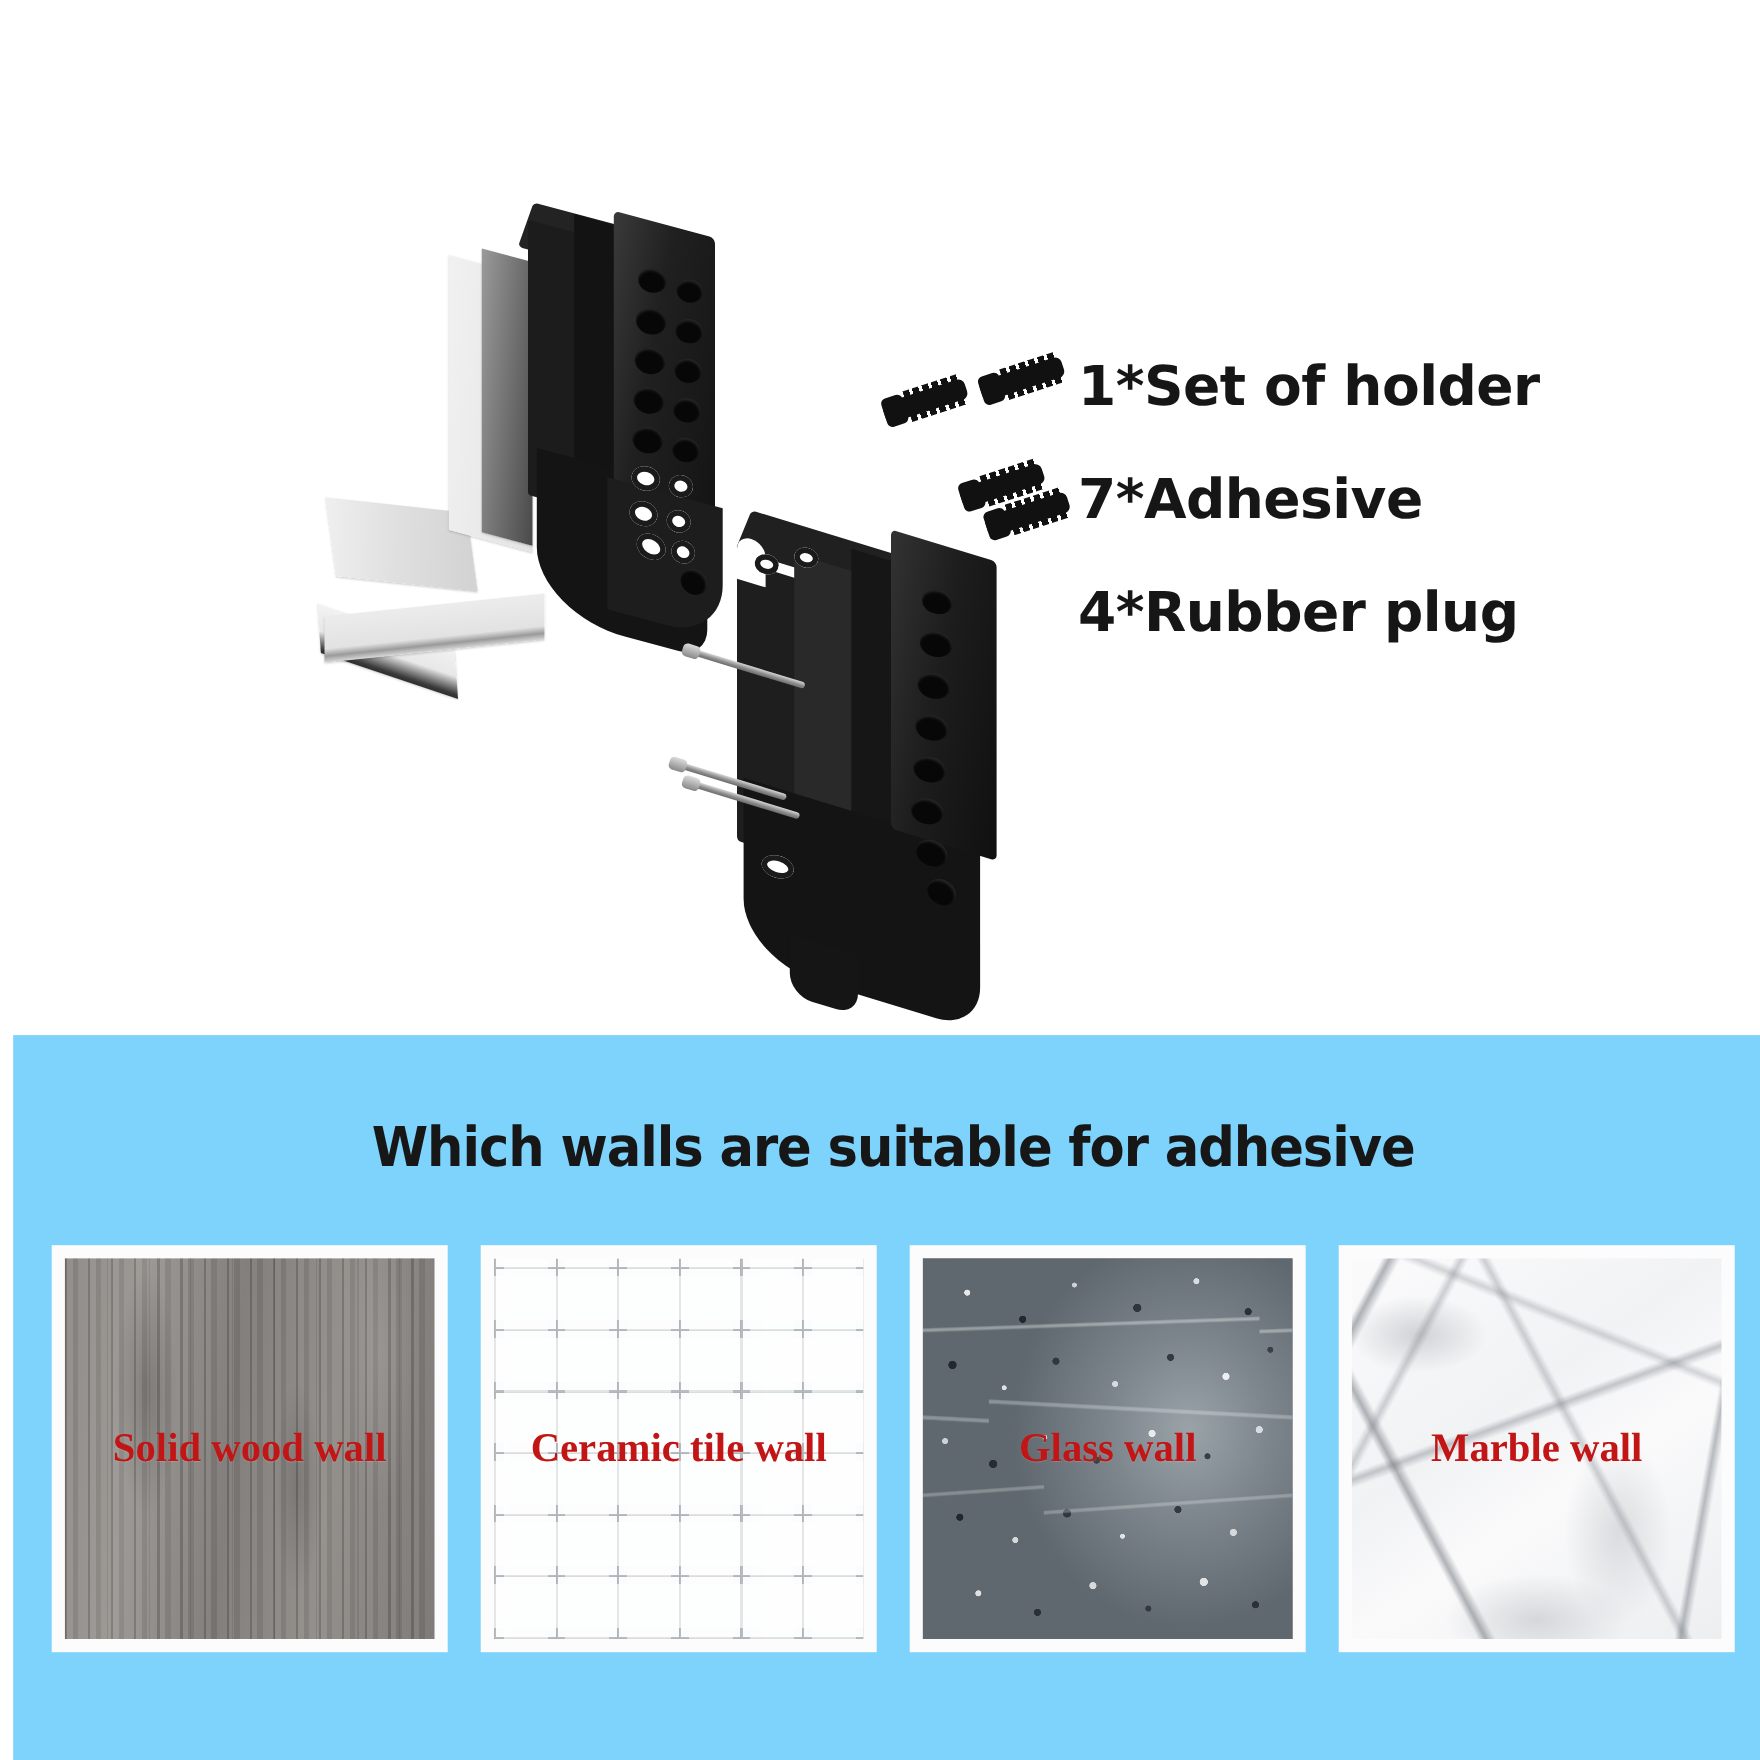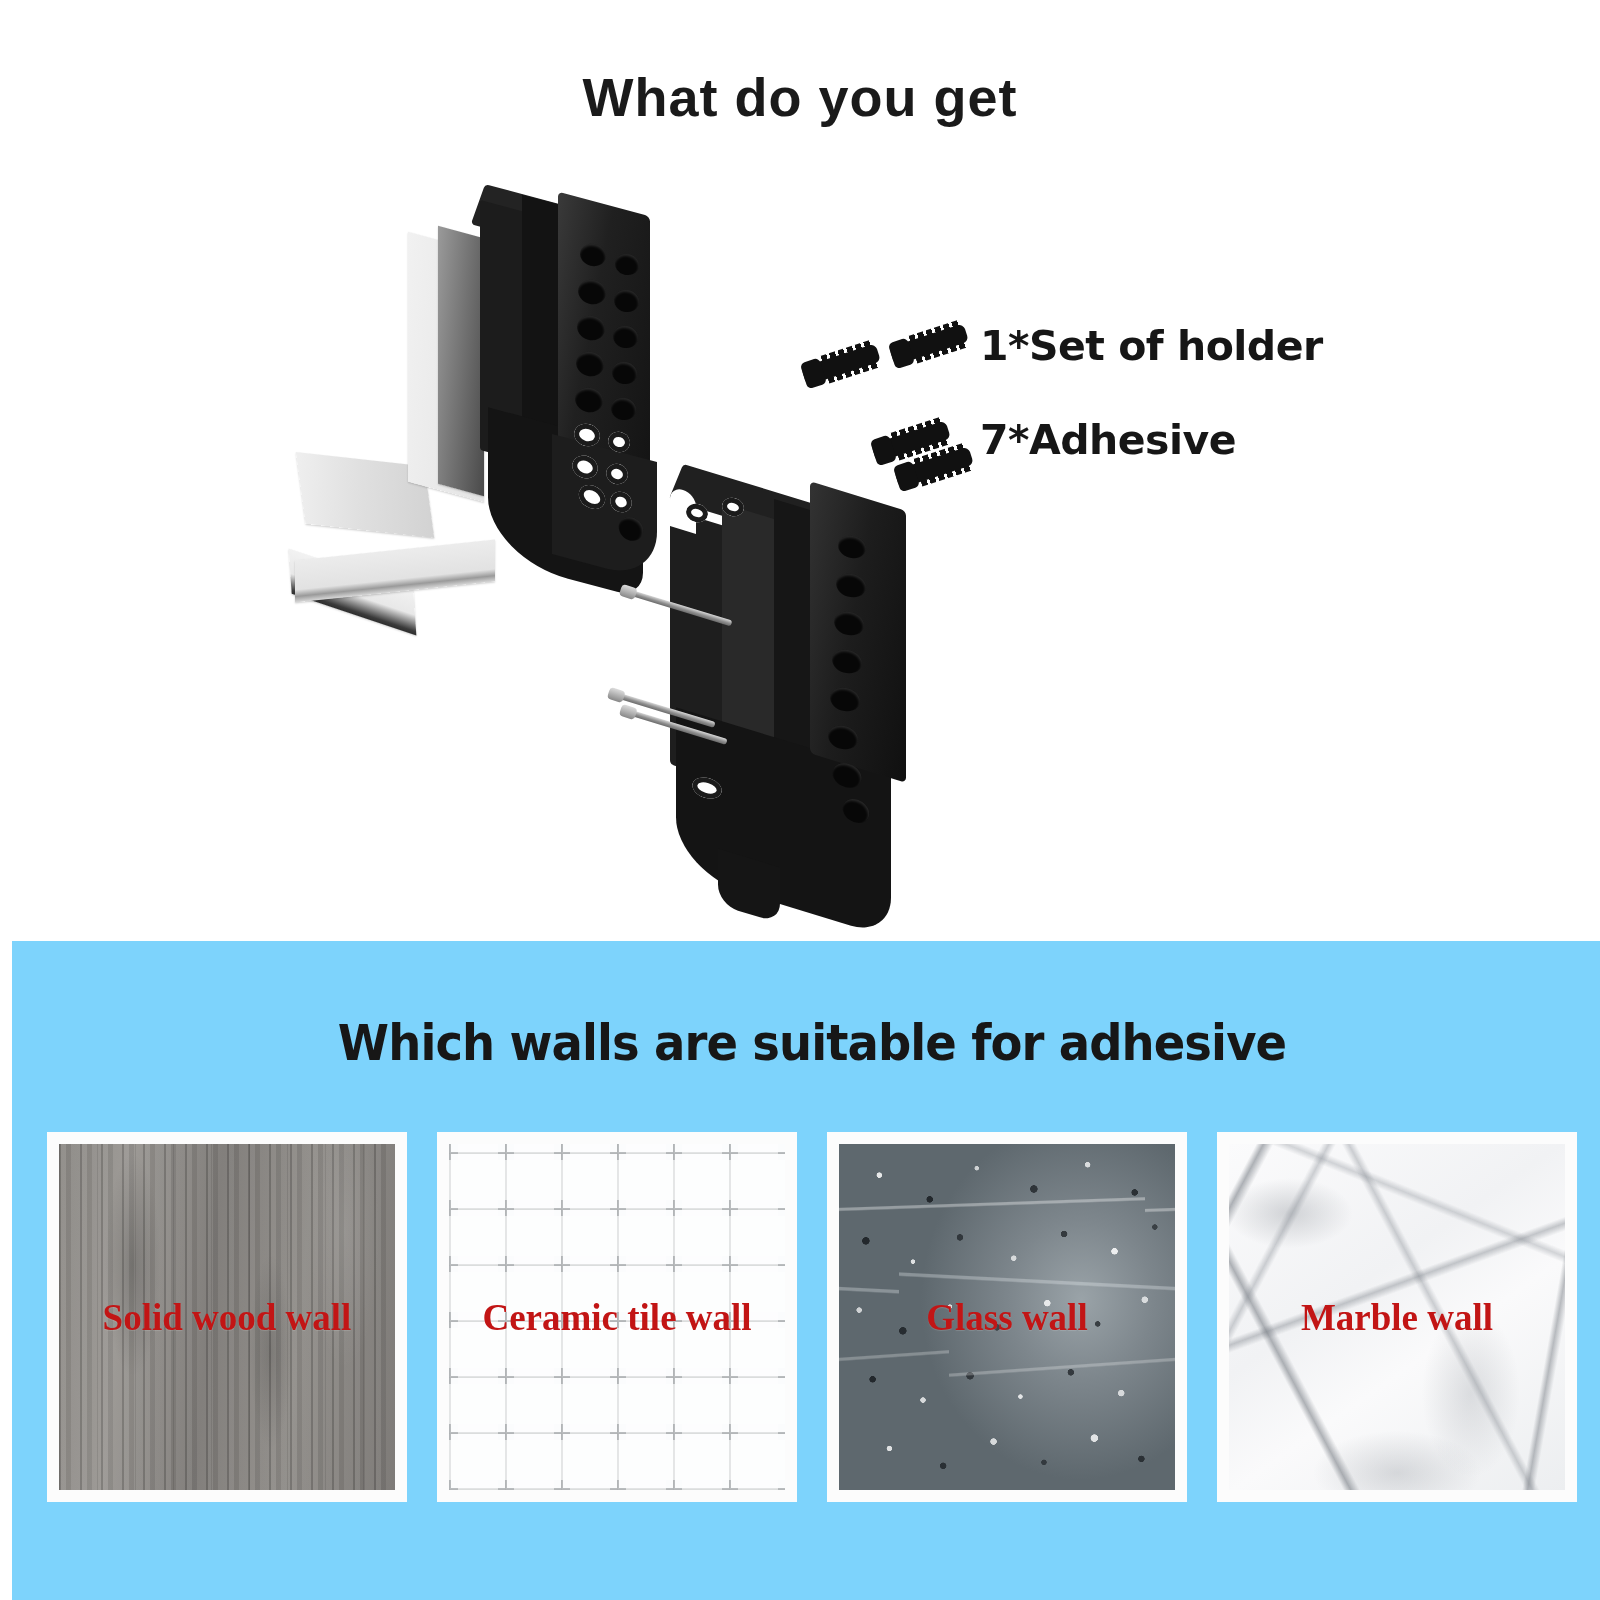--- a/index.html
+++ b/index.html
@@ -27,21 +27,21 @@
     color:#1a1a1a;
   }
 
   
   #parts-list{
     position:absolute;left:980px;top:326px;width:560px;
   }
   .part-line{
     font-family:"DejaVu Sans", sans-serif;
     font-weight:bold;
-    font-size:41px;
+    font-size:50px;
     color:#161616;
     line-height:1;
     margin-bottom:53px;
     white-space:nowrap;
     letter-spacing:-0.5px;
   }
 
   
   #product-art{
     position:absolute;left:250px;top:170px;width:720px;height:700px;
@@ -359,21 +359,20 @@
       linear-gradient(183deg, transparent 0 40%, rgba(240,245,248,.3) 40.3% 40.9%, transparent 41.3% 100%),
       linear-gradient(176deg, transparent 0 62%, rgba(255,255,255,.25) 62.3% 62.8%, transparent 63.2% 100%);
     background-position:-30px 0, 60px 0, 110px 0;
   }
 </style>
 </head>
 <body>
 
 <div id="top-panel">
 
-  <div id="page-title">What do you get</div>
 
   <div id="product-art">
 
     <div class="strip" id="strip-loose-1"></div>
     <div class="strip" id="strip-loose-2b"></div>
     <div class="strip" id="strip-loose-2"></div>
 
     <div class="strip" id="strip-a1"></div>
     <div class="strip" id="strip-a2"></div>
     <div class="strip" id="strip-a3"></div>
@@ -441,20 +440,21 @@
 
     <div class="plug" style="left:552px;top:185px;transform:rotate(-18deg);"></div>
     <div class="plug" style="left:640px;top:165px;transform:rotate(-18deg);"></div>
     <div class="plug" style="left:622px;top:262px;transform:rotate(-18deg);"></div>
     <div class="plug" style="left:645px;top:288px;transform:rotate(-18deg);"></div>
   </div>
 
   <div id="parts-list">
     <div class="part-line">1*Set of holder</div>
     <div class="part-line">7*Adhesive</div>
+    <div class="part-line">4*Rubber plug</div>
   </div>
 </div>
 
 <div id="bottom-panel">
 
   <div id="walls-title">Which walls are suitable for adhesive</div>
 
   <div id="wall-cards">
 
     <div class="wall-card">

